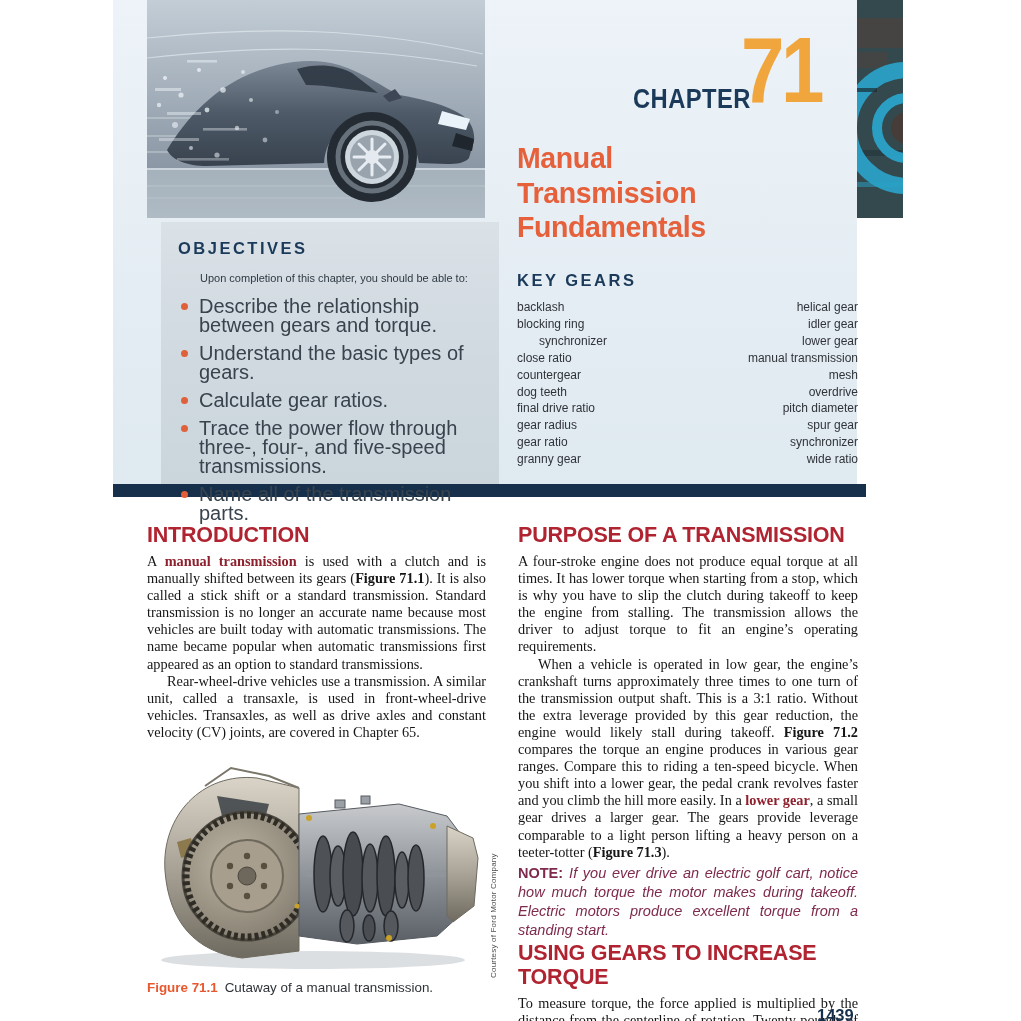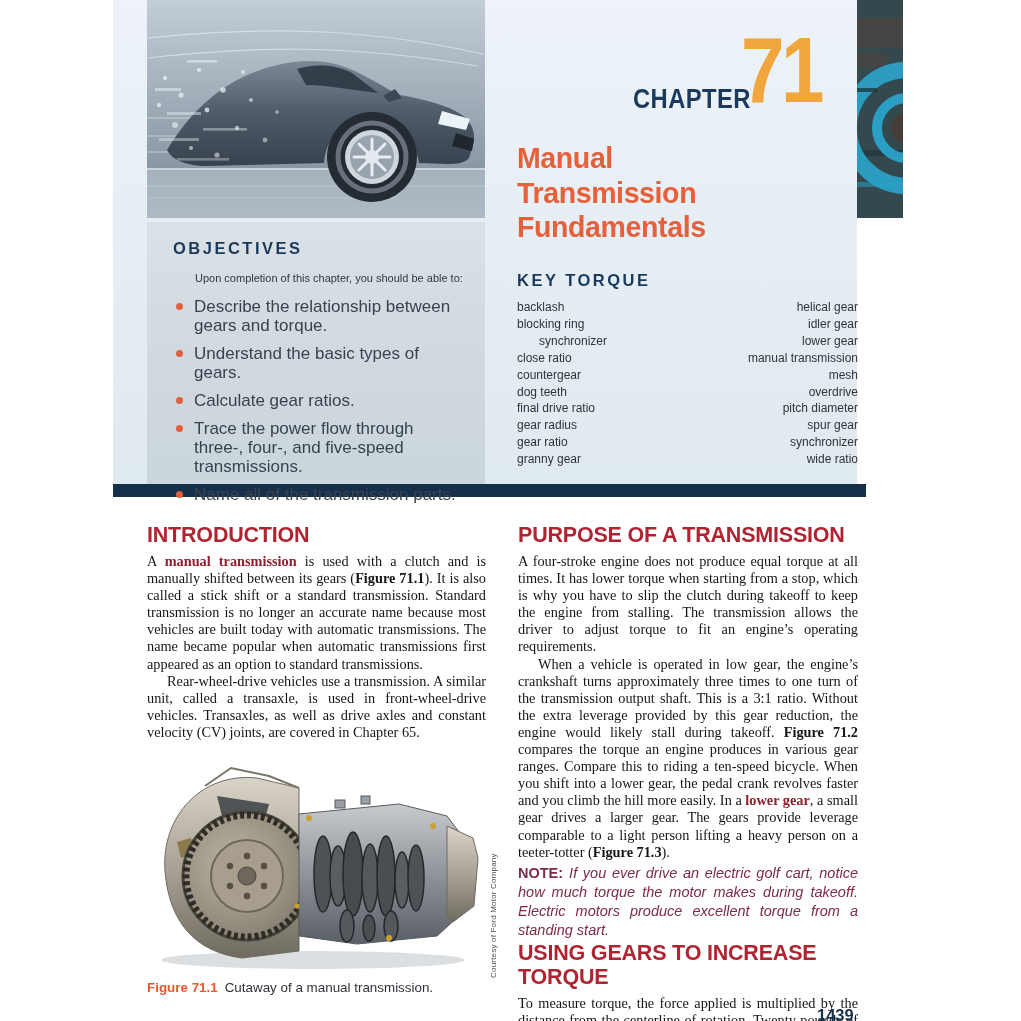--- a/index.html
+++ b/index.html
@@ -15,27 +15,27 @@
   }
   .navy-bar{
     position:absolute;left:113px;top:484px;width:753px;height:13px;
     background:#16304b;
   }
   .edge-art{position:absolute;left:857px;top:0;width:46px;height:218px;display:block;}
   .car-img{position:absolute;left:147px;top:0;width:338px;height:218px;display:block;}
 
   
   .objectives-box{
-    position:absolute;left:147px;top:222px;width:338px;height:262px;
-    box-sizing:border-box;padding:17px 20px 0 26px;
+    position:absolute;left:161px;top:222px;width:338px;height:262px;
+    box-sizing:border-box;padding:17px 20px 0 17px;
     background:linear-gradient(180deg,#dae1e7 0%,#d0d9e0 55%,#cbd5dc 100%);
   }
   .obj-heading{color:#1b3a5a;font-weight:bold;font-size:16.5px;letter-spacing:2.5px;}
   .obj-intro{font-weight:normal;color:#2e3942;font-size:11px;line-height:19px;margin-top:11px;margin-left:22px;}
-  .obj-item{display:flex;margin-top:9px;font-size:17px;line-height:19px;color:#39434d;}
+  .obj-item{display:flex;margin-top:9px;font-size:20px;line-height:19px;color:#39434d;}
   .obj-dot{width:7px;height:7px;border-radius:50%;background:#e0603a;margin:6px 11px 0 3px;flex:none;}
 
   
   .chapter-label{
     position:absolute;left:633px;top:84px;font-size:27px;font-weight:bold;color:#1b3a5a;
     transform:scaleX(.88);transform-origin:left top;letter-spacing:.5px;
   }
   .chapter-number{
     position:absolute;left:741px;top:26px;font-size:93px;font-weight:bold;color:#f0a63c;
     line-height:88px;transform:scaleX(.84);transform-origin:left top;letter-spacing:-4px;
@@ -207,21 +207,21 @@
     <span class="obj-dot"></span>
     <span>Trace the power flow through three-, four-, and five-speed transmissions.</span>
   </div>
   <div class="obj-item">
     <span class="obj-dot"></span>
     <span>Name all of the transmission parts.</span>
   </div>
 </div>
 
 <div class="keyterms">
-  <div class="kt-heading">KEY TORQUE</div>
+  <div class="kt-heading">KEY GEARS</div>
   <div class="kt-cols">
     <div class="kt-col kt-col1">
       <div>backlash</div>
       <div>blocking ring</div>
       <div class="indent">synchronizer</div>
       <div>close ratio</div>
       <div>countergear</div>
       <div>dog teeth</div>
       <div>final drive ratio</div>
       <div>gear radius</div>

